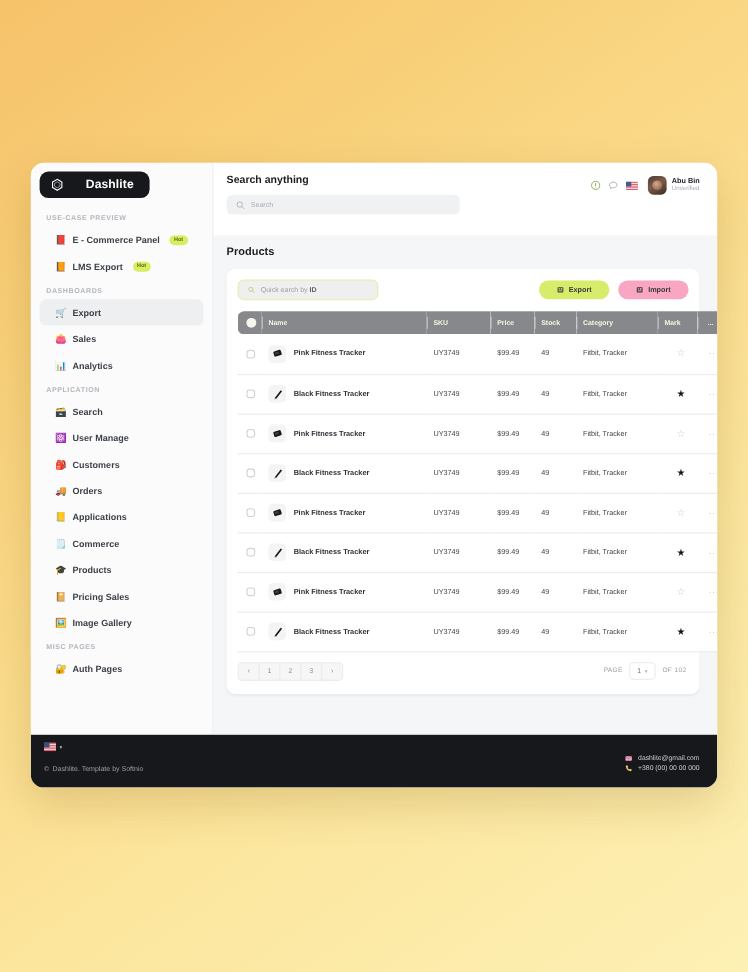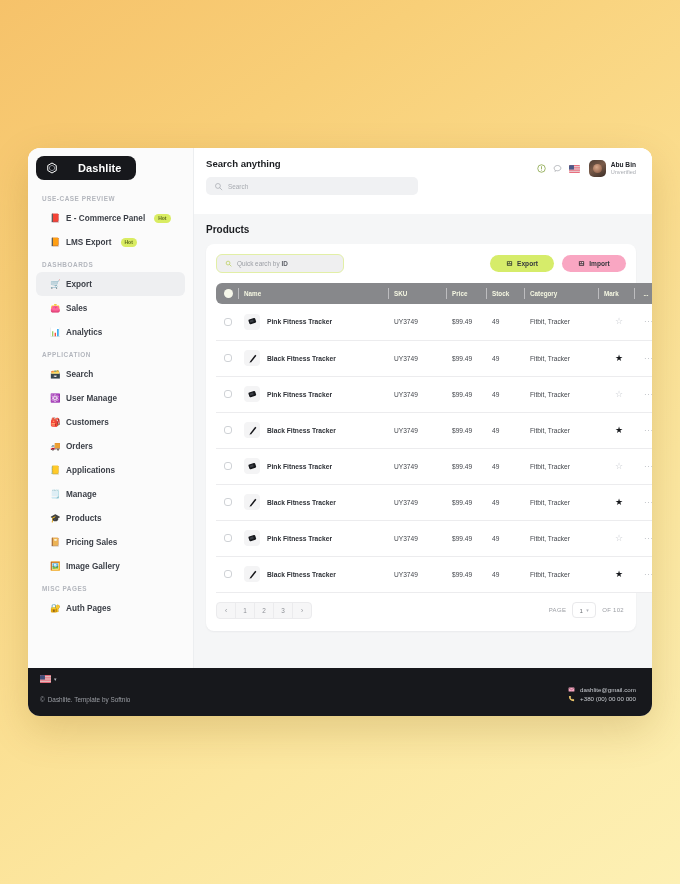--- a/index.html
+++ b/index.html
@@ -319,21 +319,21 @@
           <div class="nav-item">
             <span class="emo">🚚</span>
             <span>Orders</span>
           </div>
           <div class="nav-item">
             <span class="emo">📒</span>
             <span>Applications</span>
           </div>
           <div class="nav-item">
             <span class="emo">🗒️</span>
-            <span>Manage</span>
+            <span>Commerce</span>
           </div>
           <div class="nav-item">
             <span class="emo">🎓</span>
             <span>Products</span>
           </div>
           <div class="nav-item">
             <span class="emo">📔</span>
             <span>Pricing Sales</span>
           </div>
           <div class="nav-item">

